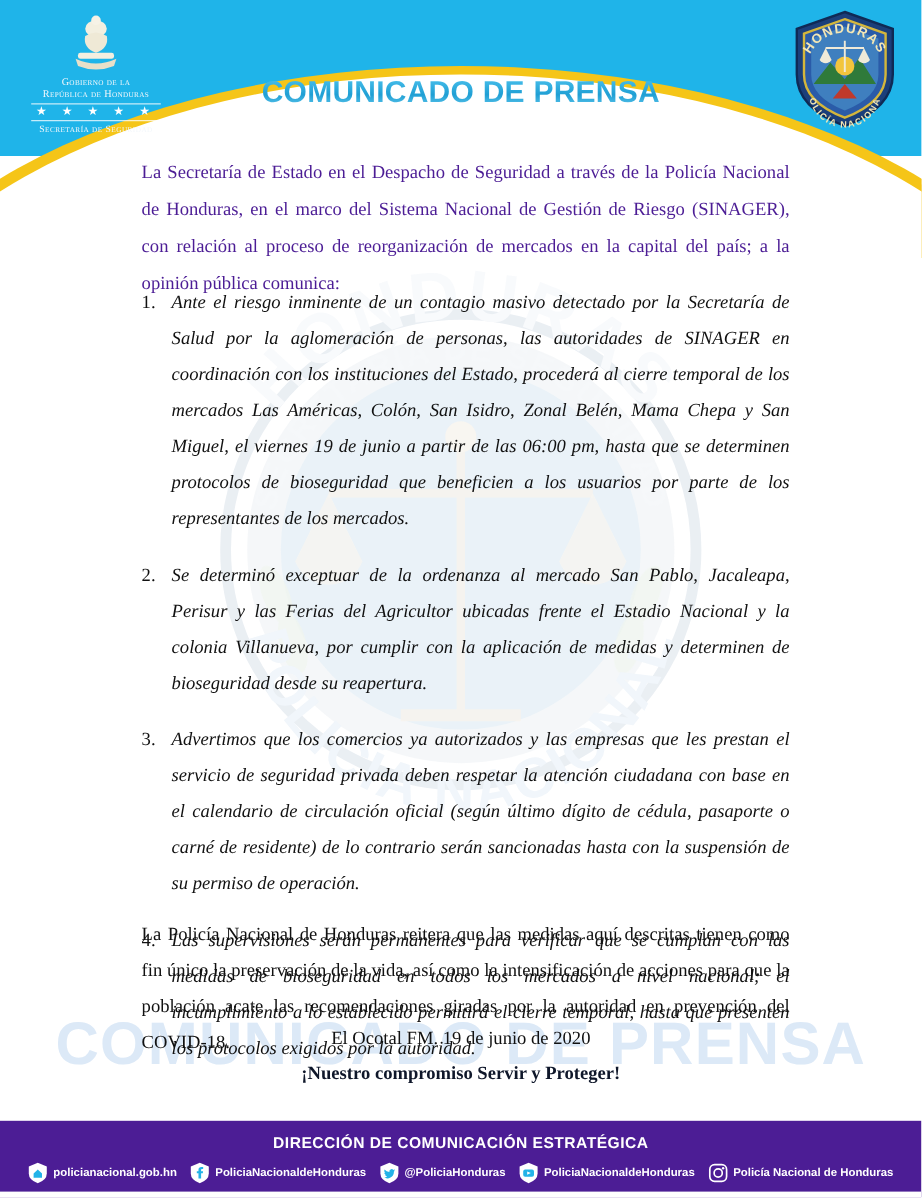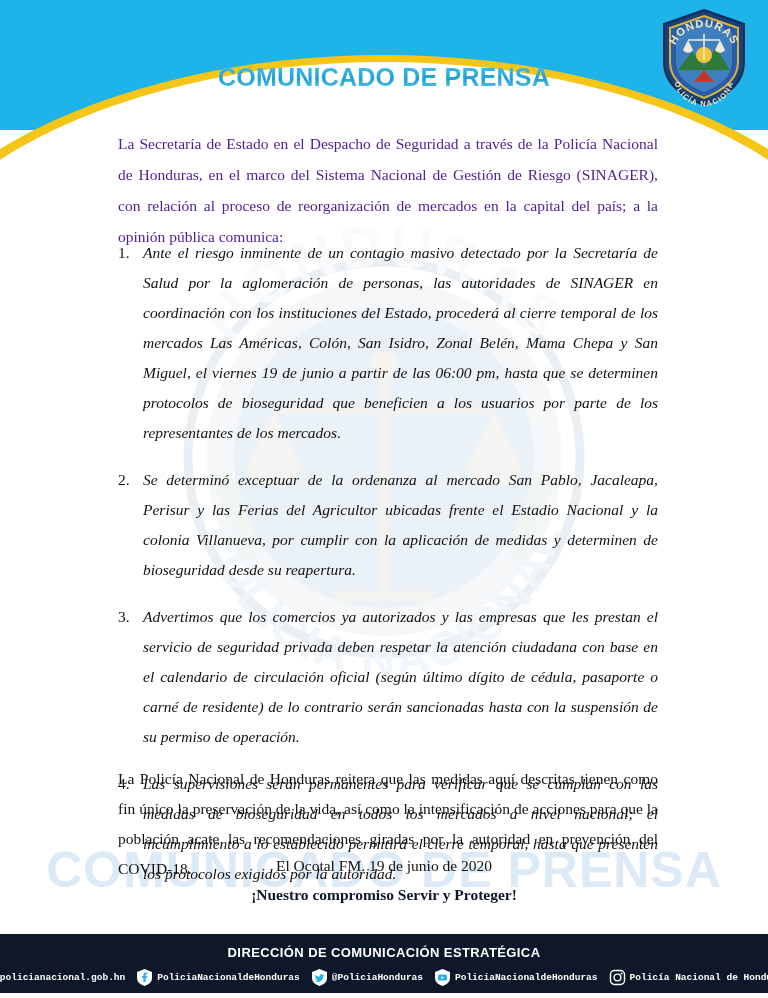--- a/index.html
+++ b/index.html
@@ -236,21 +236,21 @@
     z-index: 3;
   }
 
   
   .footer {
     position: absolute;
     left: 0;
     bottom: 0;
     width: 768px;
     height: 64px;
-    background: #0f172a;
+    background: #4c1d95;
     z-index: 5;
   }
   .footer-title {
     width: 768px;
     text-align: center;
     font-family: "Liberation Sans", sans-serif;
     font-weight: bold;
     font-size: 13px;
     letter-spacing: 0.4px;
     color: #ffffff;
@@ -269,21 +269,21 @@
     display: flex;
     align-items: center;
     gap: 4px;
   }
   .social-ico {
     width: 17px;
     height: 19px;
     flex: 0 0 17px;
   }
   .social-label {
-    font-family: Liberation Mono, monospace;
+    font-family: Liberation Sans, sans-serif;
     font-size: 9.5px;
     font-weight: bold;
     color: #ffffff;
     white-space: nowrap;
   }
   .footer-strip {
     position: absolute;
     left: 0;
     bottom: 0;
     width: 768px;
@@ -334,20 +334,35 @@
   </svg>
 
   <div class="wm-comunicado">COMUNICADO DE PRENSA</div>
 
   <div class="header">
     <div class="header-bg"></div>
     <div class="header-curve-gold-soft"></div>
     <div class="header-curve-gold"></div>
     <div class="header-curve-white"></div>
 
+    <div class="gov-logo">
+      <svg class="gov-crest" viewBox="0 0 46 52">
+        <ellipse cx="23" cy="16" rx="9" ry="7" fill="#f3efe0"></ellipse>
+        <path d="M14 22 q9 -6 18 0 q2 10 -9 14 q-11 -4 -9 -14 z" fill="#efe9d6"></path>
+        <rect x="8" y="36" width="30" height="5" rx="2" fill="#f3efe0"></rect>
+        <path d="M6 41 q17 8 34 0 l-2 6 q-15 6 -30 0 z" fill="#e8e0c9"></path>
+        <circle cx="23" cy="9" r="4" fill="#f6f2e6"></circle>
+      </svg>
+      <div class="gov-line1">
+        <div>Gobierno de la</div>
+        <div>República de Honduras</div>
+      </div>
+      <div class="gov-stars">★ ★ ★ ★ ★</div>
+      <div class="gov-line2">Secretaría de Seguridad</div>
+    </div>
 
     <svg class="police-badge" viewBox="0 0 92 100">
       <defs>
         <path id="bTop" d="M 16,40 A 32,32 0 0 1 76,40"></path>
         <path id="bBot" d="M 17,58 A 30,30 0 0 0 75,58"></path>
       </defs>
       <path d="M46 2 L86 16 V54 Q86 82 46 97 Q6 82 6 54 V16 Z" fill="#1b3f7a" stroke="#0f2a55" stroke-width="2"></path>
       <path d="M46 8 L80 20 V54 Q80 77 46 90 Q12 77 12 54 V20 Z" fill="#2a5ba8" stroke="#d4b63c" stroke-width="2"></path>
       <path d="M46 14 L74 24 V54 Q74 73 46 84 Q18 73 18 54 V24 Z" fill="#3f7fbf"></path>
 

